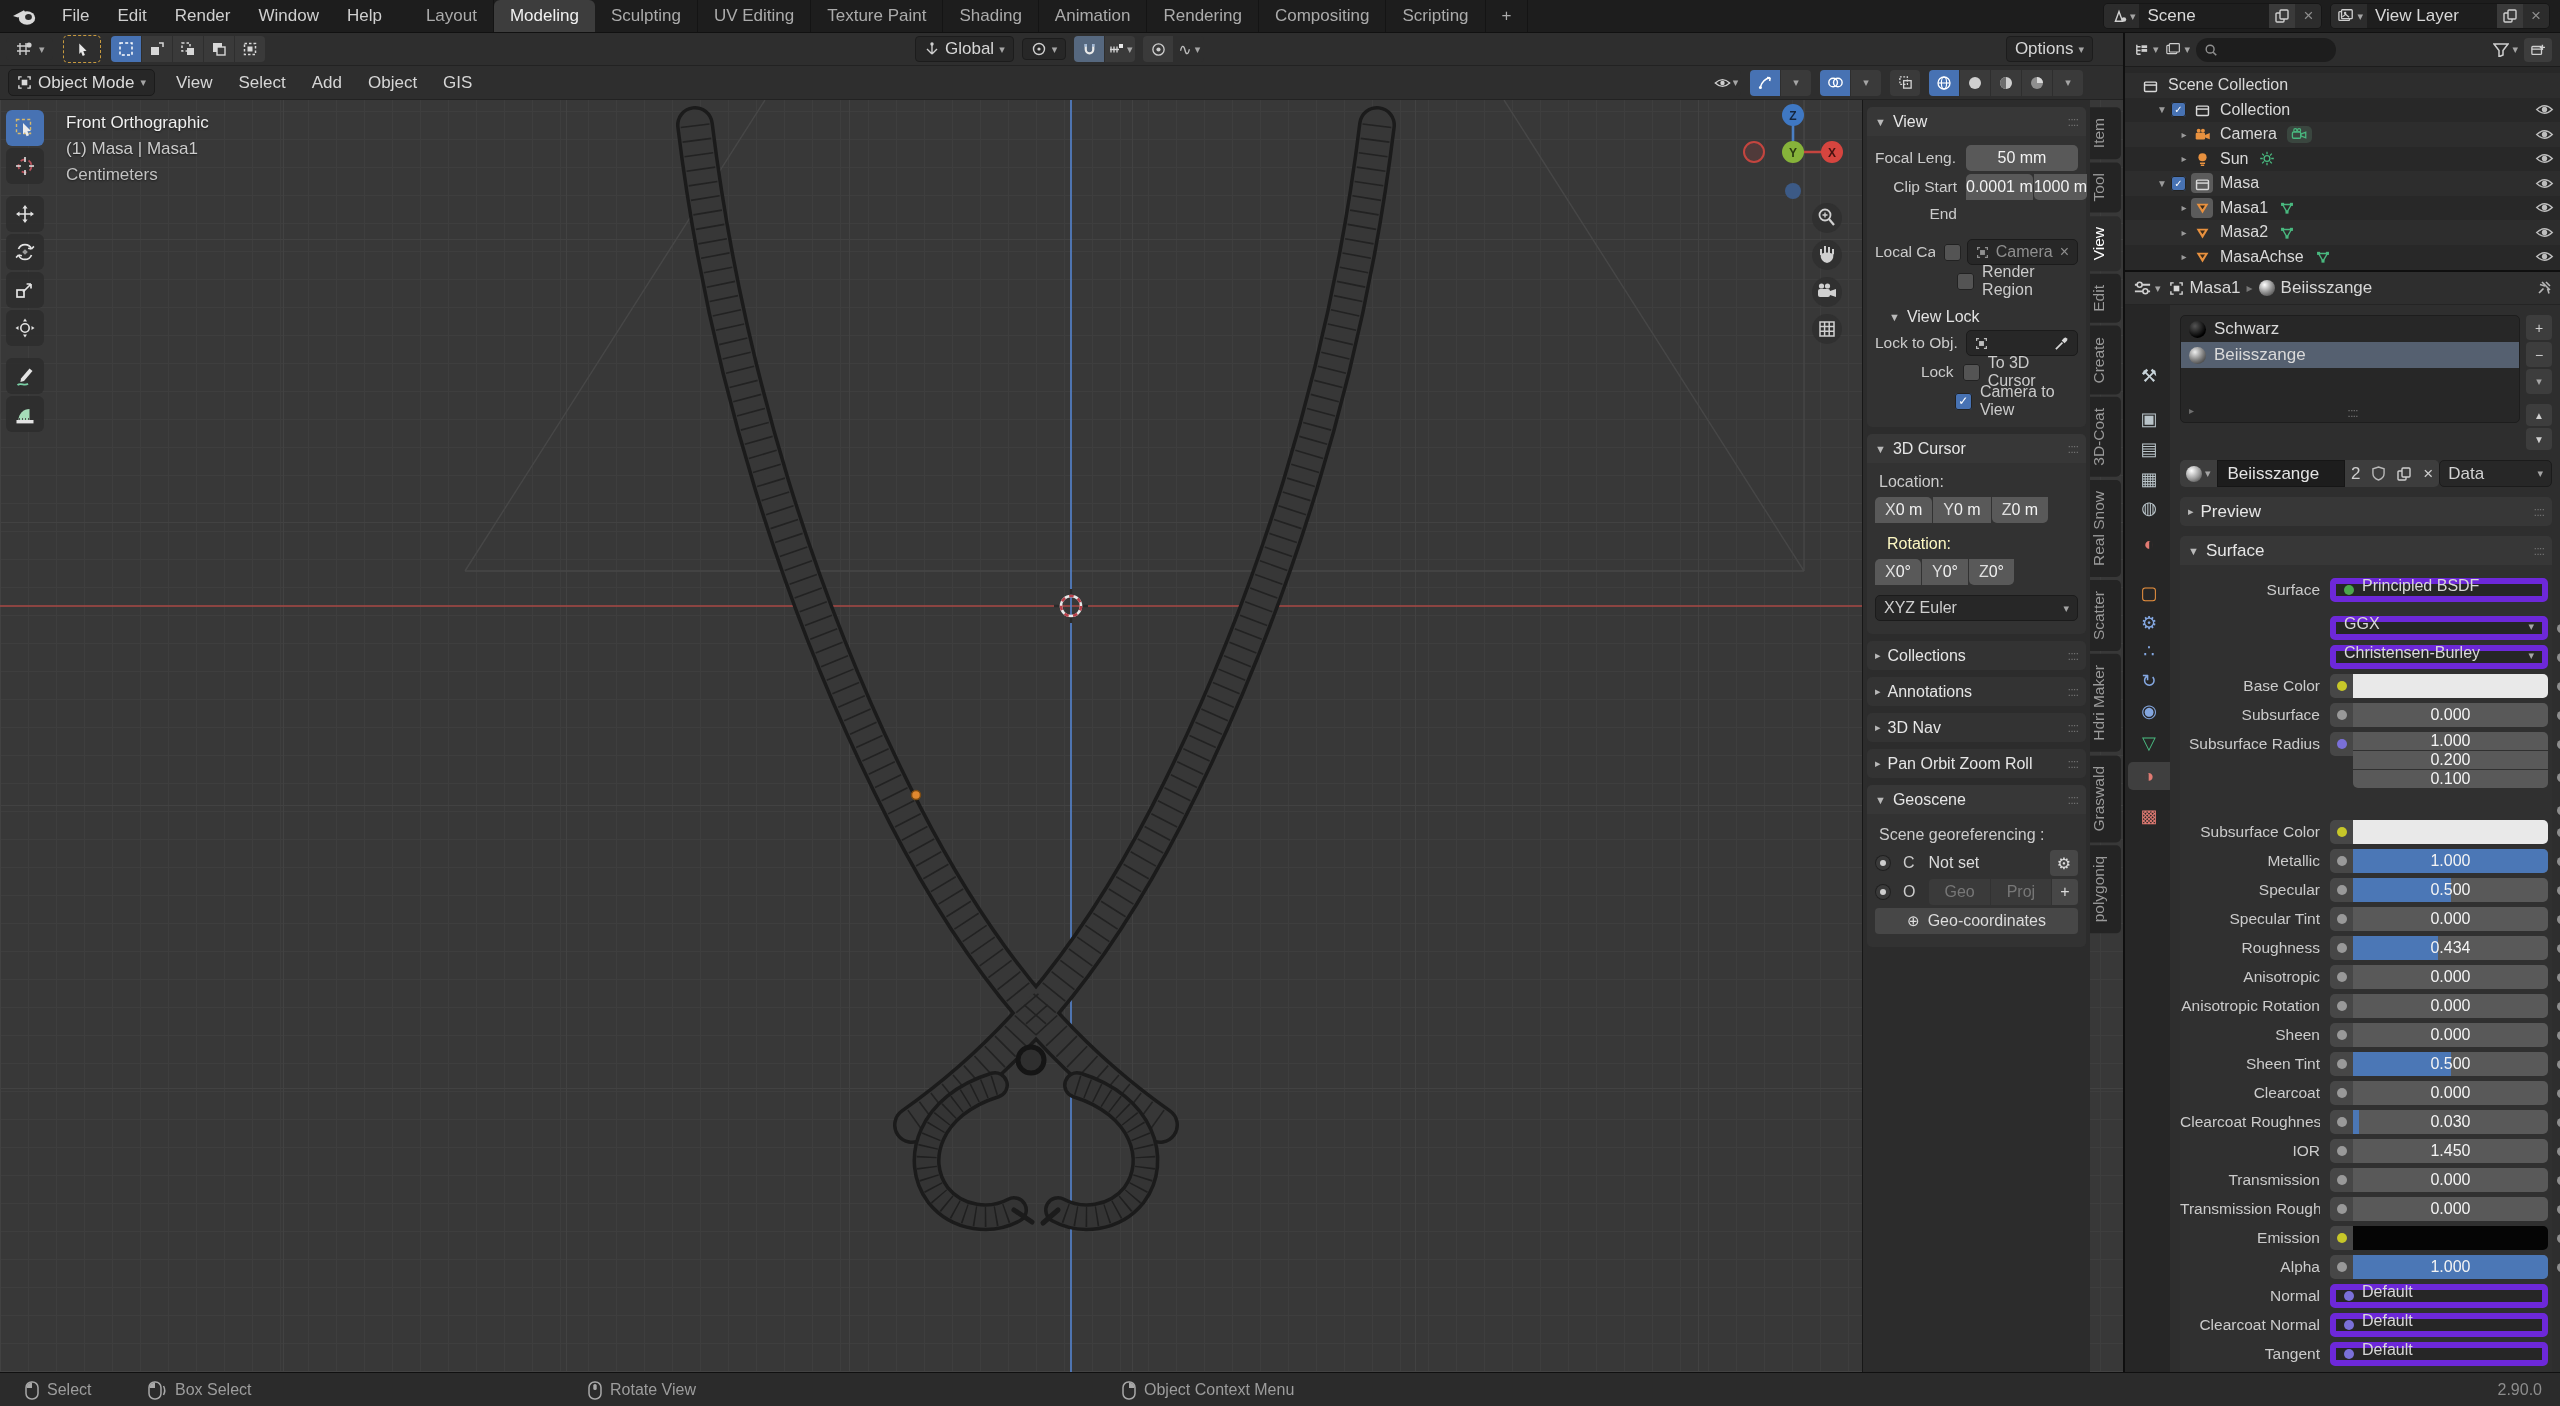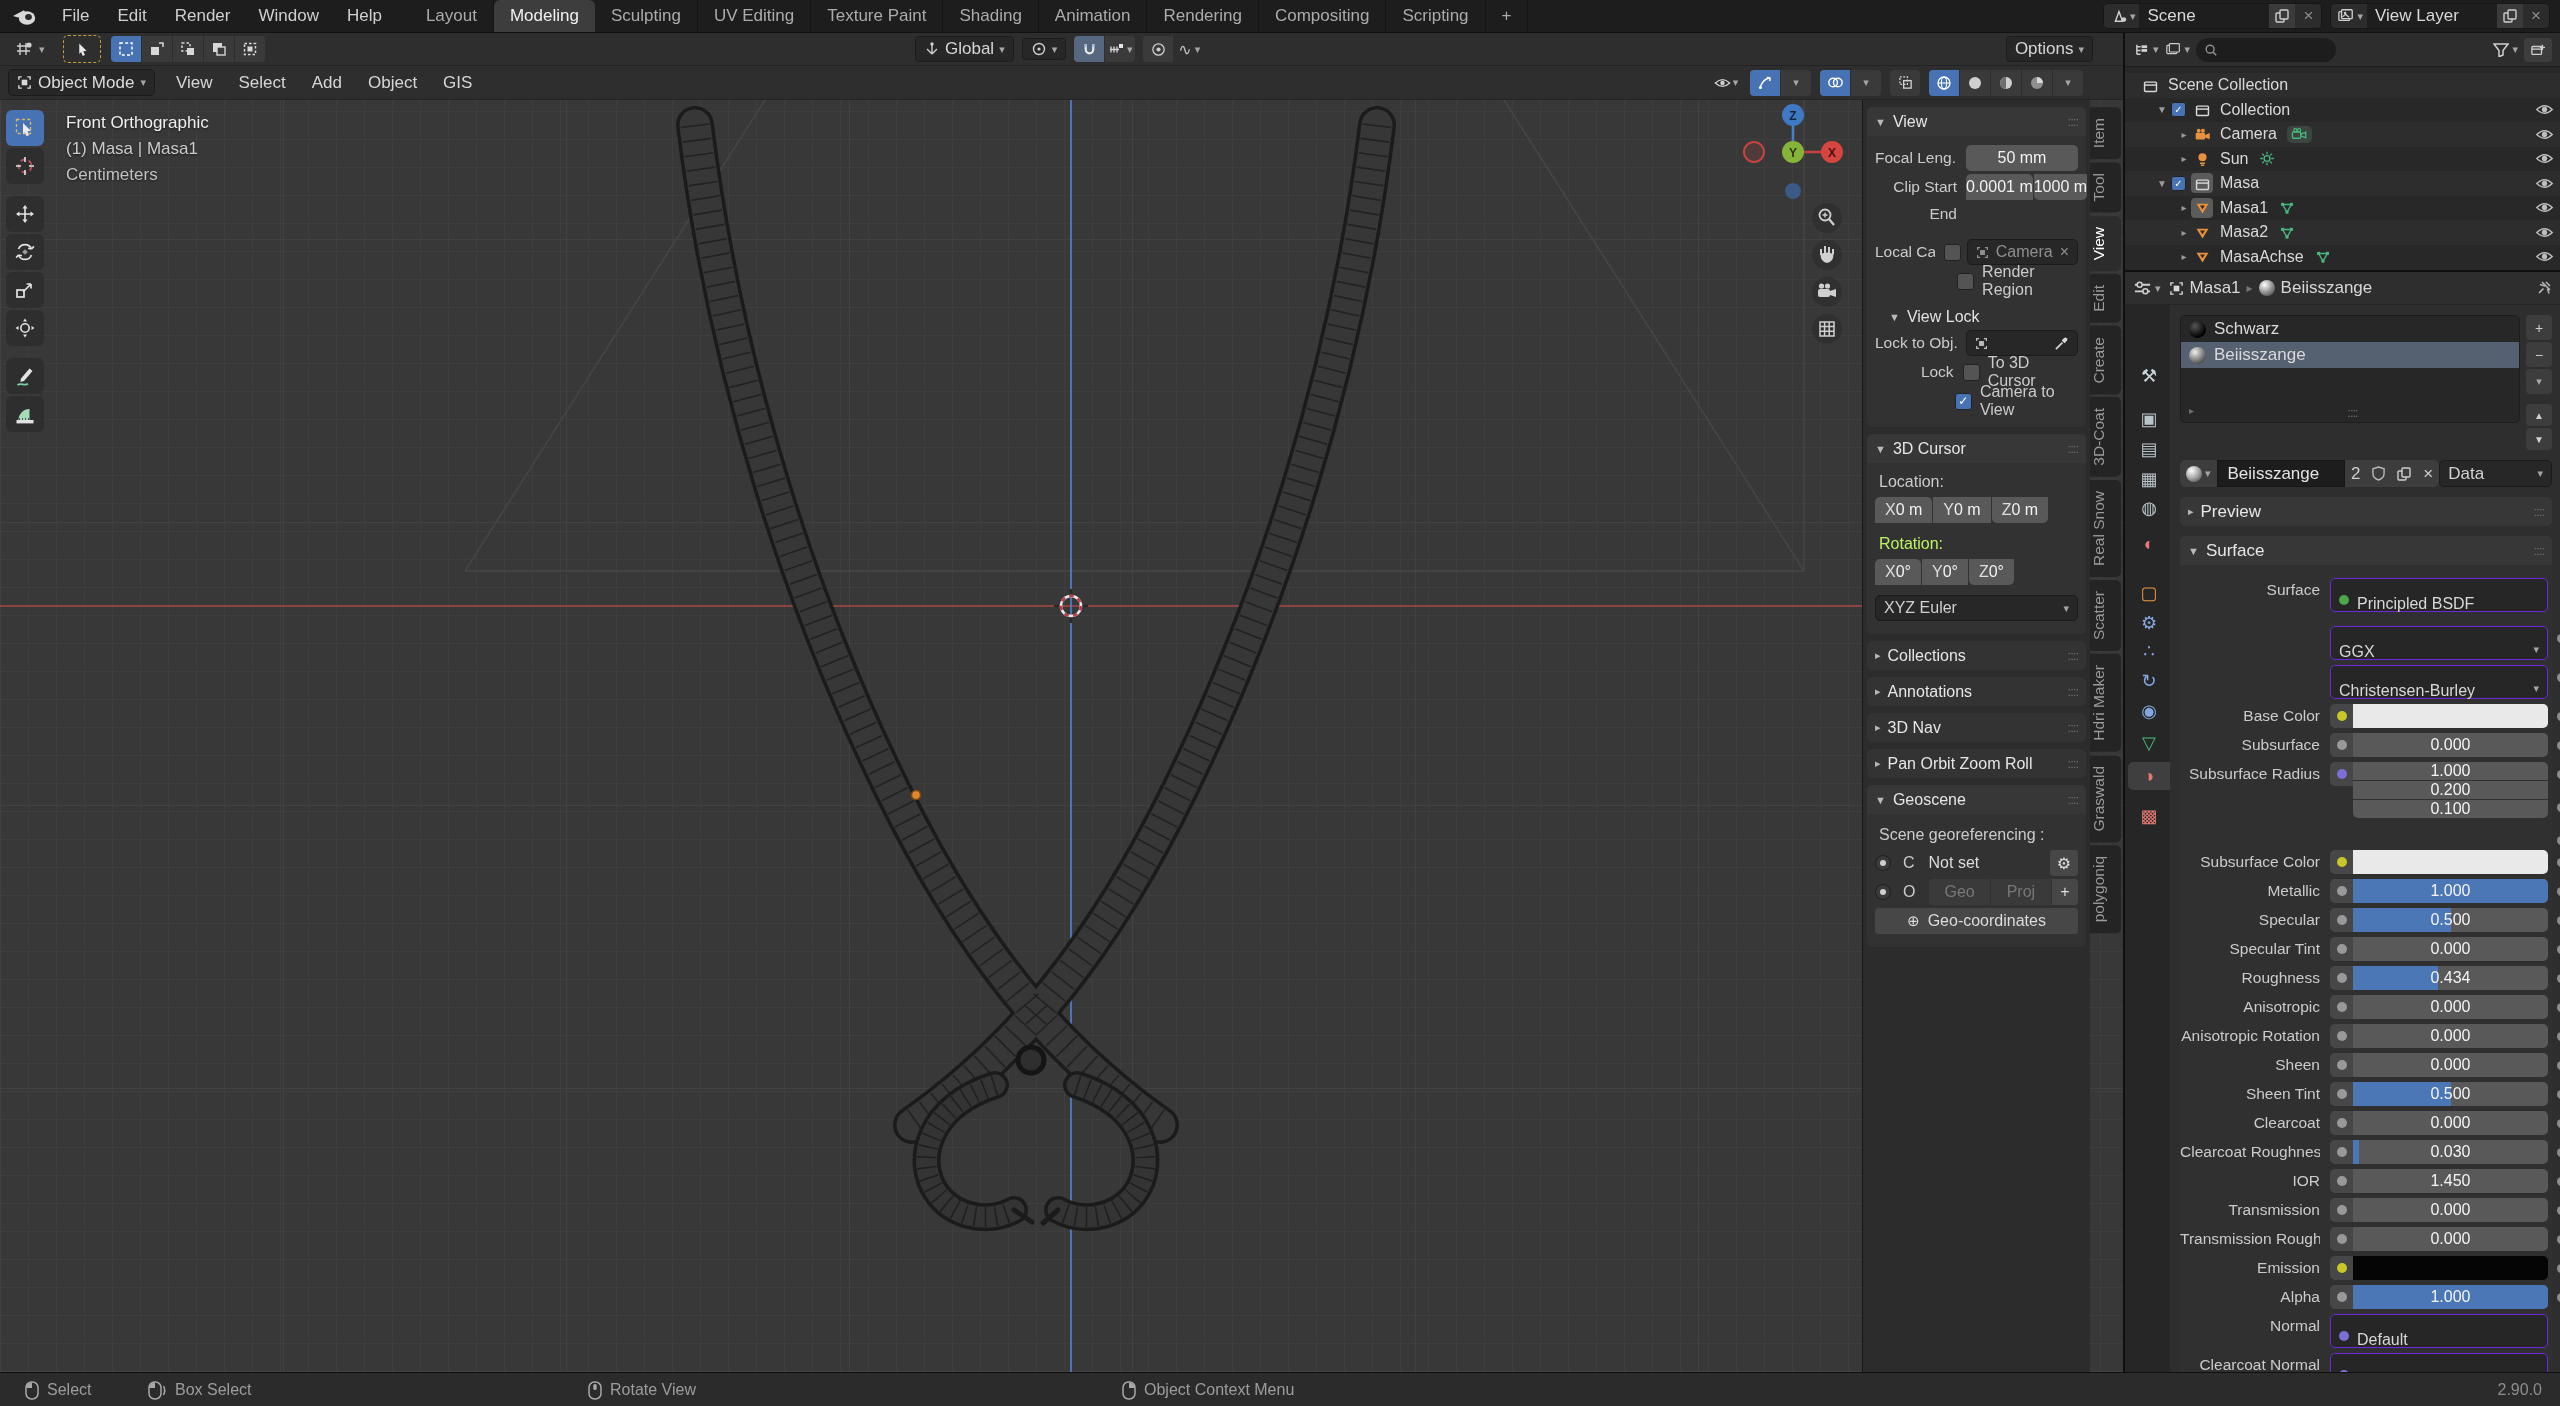--- a/index.html
+++ b/index.html
@@ -118,21 +118,21 @@
 .prophead.open{border-radius:5px 5px 0 0}
 .propbody{background:#303030;border-radius:0 0 5px 5px;padding:8px 0 10px}
 .srow{display:flex;align-items:flex-start;min-height:24px;margin:5px 0 0 0}
 .slabel{width:140px;flex:none;text-align:right;color:#cbcbcb;font-size:15.5px;line-height:24px;white-space:nowrap;overflow:hidden}
 .sgroup{margin-left:10px;width:218px;flex:none;display:flex}
 .socket{width:23px;height:24px;background:#474747;border-radius:5px 0 0 5px;display:flex;align-items:center;justify-content:center;flex:none}
 .socket i{width:10px;height:10px;border-radius:50%}
 .swidget{flex:1;height:24px;background:#595959;border-radius:0 5px 5px 0;position:relative;overflow:hidden;display:flex;align-items:center;justify-content:center;color:#f4f4f4;font-size:16px}
 .sfill{position:absolute;left:0;top:0;bottom:0;background:#4b77b6}
 .sval{position:relative;z-index:1}
-.dfield{flex:1;height:24px;background:#262626;border:1px solid #6d28d9;border-radius:5px;display:flex;align-items:flex-start;gap:8px;padding:16px 8px;color:#d8d8d8;font-size:16px}
+.dfield{flex:1;height:24px;background:#262626;border:6px solid #6d28d9;border-radius:5px;display:flex;align-items:flex-end;gap:8px;padding:1px 8px;color:#d8d8d8;font-size:16px}
 .keydot{width:9px;height:9px;border-radius:50%;background:#8d8d8d;margin:8px 0 0 9px;flex:none}
 .mstack{display:flex;flex-direction:column;gap:1px;flex:1}
 .mstack .swidget{border-radius:0}
 .mstack .swidget:first-child{border-radius:0 5px 0 0}
 .mstack .swidget:last-child{border-radius:0 0 5px 5px}
 .keycol{display:flex;flex-direction:column;gap:16px;margin-top:0}
 
 .statusbar{position:absolute;left:0;top:1372px;width:2560px;height:34px;background:#2b2b2b;border-top:1px solid #101010;color:#9d9d9d;font-size:16px}
 .stitem{position:absolute;top:0;height:34px;display:flex;align-items:center;gap:8px}
 .stver{position:absolute;right:18px;top:0;height:34px;display:flex;align-items:center;color:#8d8d8d}
@@ -630,21 +630,21 @@
             </span>
             <span class="field axisfield">
               <span style="color: rgb(221, 221, 221);">Y</span>
               <span>0 m</span>
             </span>
             <span class="field axisfield">
               <span style="color: rgb(221, 221, 221);">Z</span>
               <span>0 m</span>
             </span>
           </div>
-      <div style="margin:12px 12px 6px;color:#bef264">Rotation:</div>
+      <div style="margin:12px 20px 6px;color:#fef9c3">Rotation:</div>
       <div class="stack" style="margin:0 8px" id="cursor-rot">
             <span class="field axisfield">
               <span style="color: rgb(221, 221, 221);">X</span>
               <span>0°</span>
             </span>
             <span class="field axisfield">
               <span style="color: rgb(221, 221, 221);">Y</span>
               <span>0°</span>
             </span>
             <span class="field axisfield">

